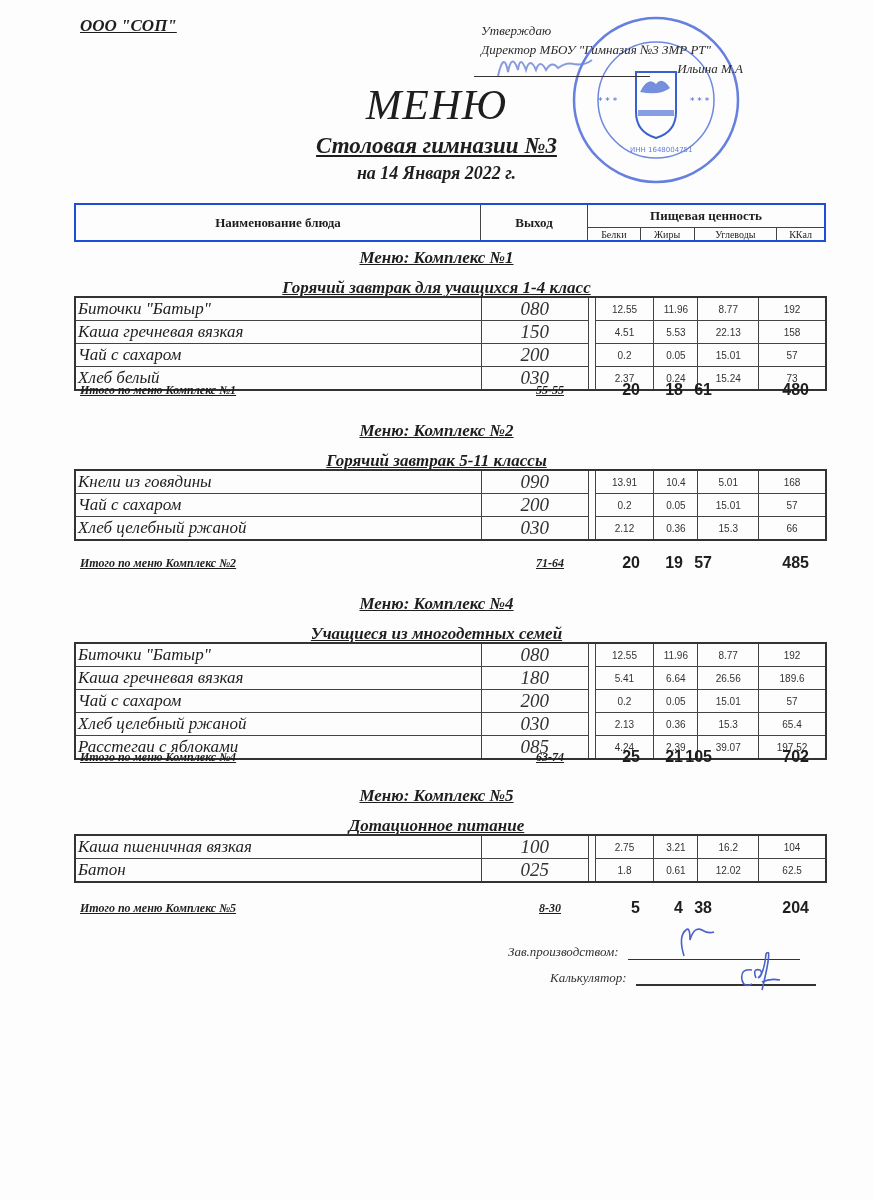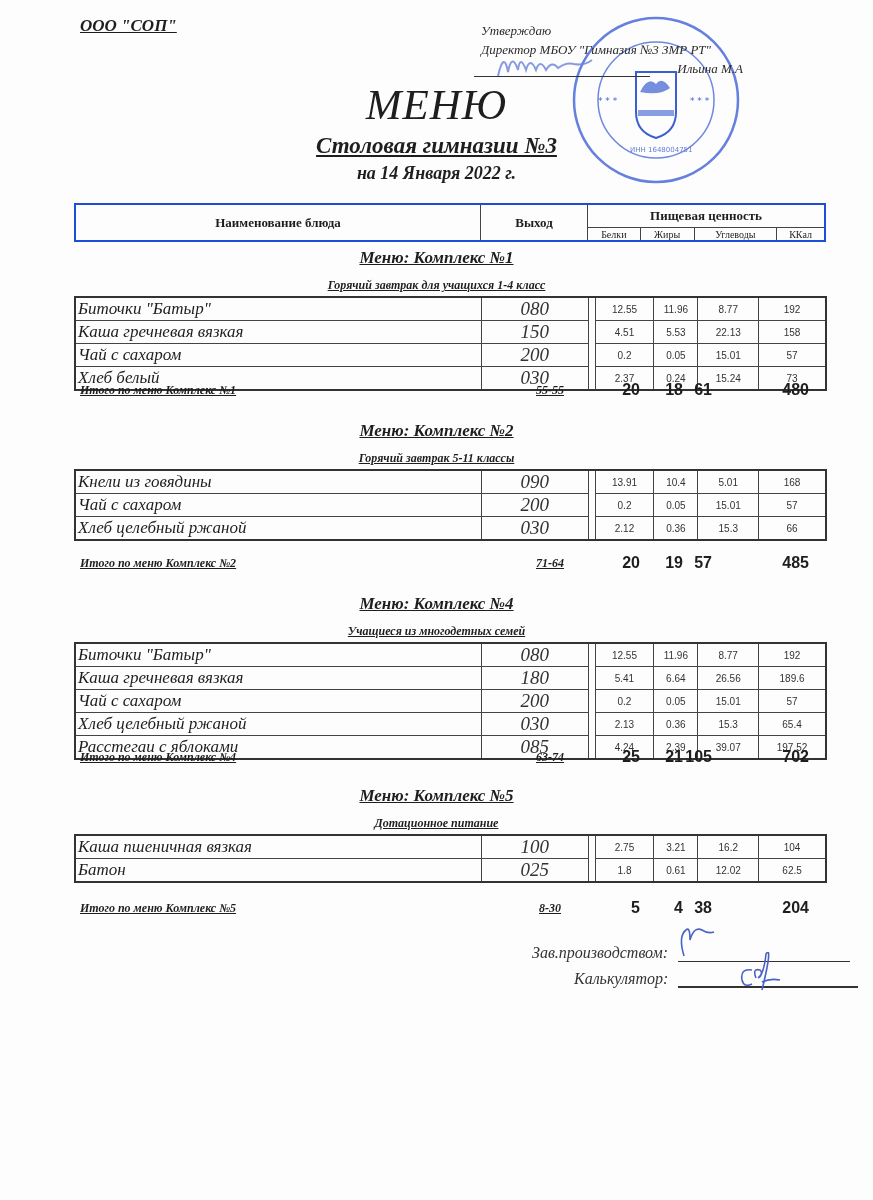--- a/index.html
+++ b/index.html
@@ -19,37 +19,37 @@
   .t1 { top: 80px; font-size: 43px; font-weight: normal; letter-spacing: 1px; }
   .t2 { top: 133px; font-size: 23px; text-decoration: underline; }
   .t3 { top: 163px; font-size: 18px; }
 
   table { border-collapse: collapse; }
   .hdr { left: 74px; top: 203px; width: 752px; height: 37px; border: 2px solid #1d4ed8; }
   .hdr td { border: 1px solid #444; text-align: center; font-weight: bold; font-size: 13px; padding: 0; }
   .hdr .sub td { font-weight: normal; font-size: 10px; height: 12px; }
 
   .sec-title { left: 0; width: 873px; text-align: center; font-style: italic; font-weight: bold; font-size: 17px; text-decoration: underline; }
-  .sec-sub { left: 0; width: 873px; text-align: center; font-style: italic; font-weight: bold; font-size: 12px; text-decoration: underline; }
+  .sec-sub { left: 0; width: 873px; text-align: center; font-style: italic; font-weight: bold; font-size: 17px; text-decoration: underline; }
 
   .menu { left: 74px; width: 753px; border: 2px solid #333; }
   .menu td { border: 1px solid #444; height: 19px; padding: 0; }
   .menu td.name { width: 404px; font-style: italic; font-size: 17px; padding-left: 2px; white-space: nowrap; }
   .menu td.out { width: 106px; font-style: italic; font-size: 19px; text-align: center; color: #333; font-family: "Liberation Serif", serif; }
   .menu td.gap { width: 6px; border-top: none; border-bottom: none; }
   .menu td.n { font-family: "Liberation Sans", sans-serif; font-size: 10px; text-align: center; color: #333; }
   .menu td.c1 { width: 58px; } .menu td.c2 { width: 43px; } .menu td.c3 { width: 60px; } .menu td.c4 { width: 66px; }
 
   .total { left: 80px; width: 750px; height: 18px; font-weight: bold; font-style: italic; font-size: 12px; }
   .total .lbl { position: absolute; left: 0; top: 2px; text-decoration: underline; }
   .total .tout { position: absolute; left: 420px; width: 100px; top: 2px; text-align: center; text-decoration: underline; }
   .total .v { position: absolute; top: 0; font-family: "Liberation Sans", sans-serif; font-style: normal; font-size: 16px; text-align: right; }
   .total .v1 { left: 502px; width: 58px; } .total .v2 { left: 560px; width: 43px; } .total .v3 { left: 572px; width: 60px; } .total .v4 { left: 663px; width: 66px; }
 
-  .sig-row { font-style: italic; font-size: 16px; color: #333; margin-left: 24px; }
+  .sig-row { font-style: italic; font-size: 13px; color: #333; }
   .sig-row .line { display: inline-block; border-bottom: 1px solid #333; vertical-align: bottom; }
 </style>
 </head>
 <body>
 
 <div class="abs org">ООО "СОП"</div>
 
 <div class="abs stamp">
   <svg width="176" height="176" viewBox="0 0 176 176">
     <circle cx="88" cy="88" r="82" fill="none" stroke="#4a6ad8" stroke-width="2.5" opacity="0.85"></circle>

